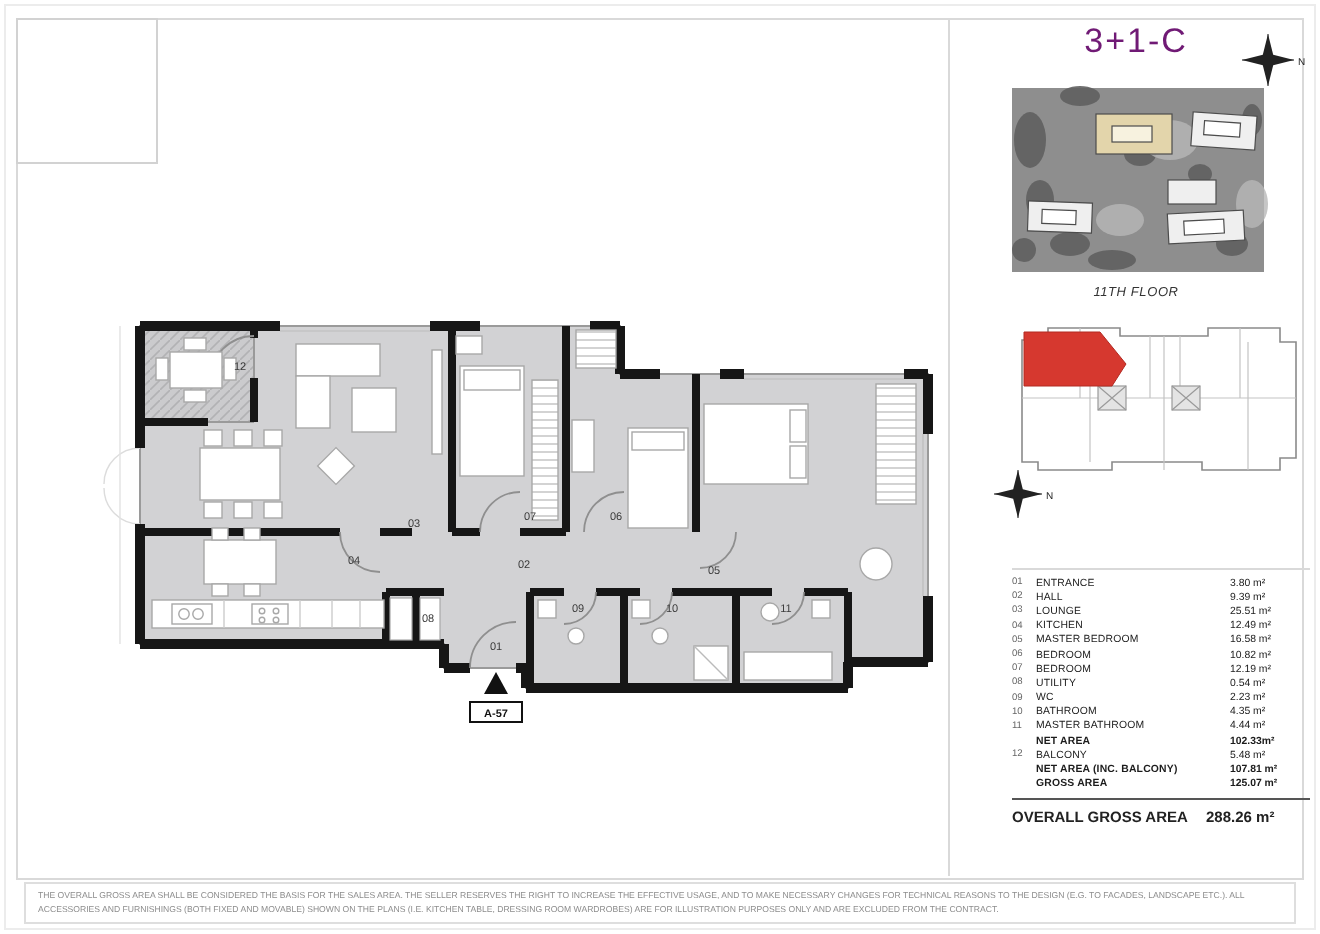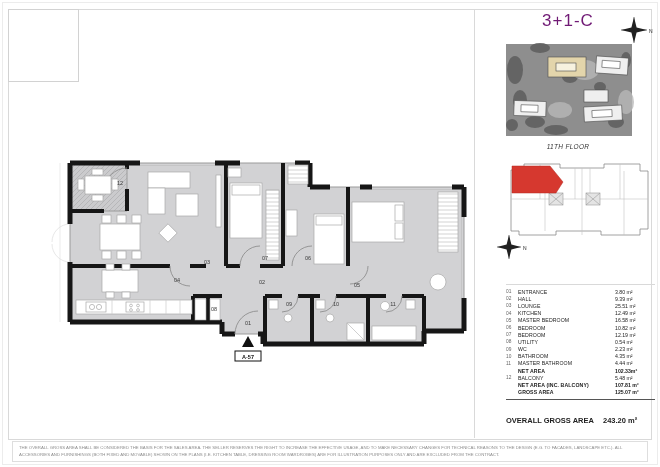--- a/index.html
+++ b/index.html
@@ -14,21 +14,21 @@
   .page-title{left:500px;top:11px;width:136px;text-align:center;font-size:17px;
               font-weight:500;letter-spacing:1px;color:#701a75;}
   .floor-caption{left:500px;top:143px;width:136px;text-align:center;font-style:italic;
                  font-size:6.5px;color:#333;letter-spacing:.3px;}
   .legend{left:506px;top:284px;width:149px;border-top:1px solid #d9d9d9;padding-top:3px;}
   .legend-row{display:flex;align-items:center;height:7.2px;}
   .legend-row .num{width:12px;font-size:4.8px;color:#666;}
   .legend-row .lab{flex:1;font-size:5.2px;color:#1c1c1c;letter-spacing:.1px;}
   .legend-row .val{width:40px;font-size:5.2px;color:#1c1c1c;}
   .legend-row.bold .lab,.legend-row.bold .val{font-weight:700;}
-  .legend-total{display:flex;border-top:1px solid #555;margin-top:3px;padding-top:16px;justify-content:space-between;}
+  .legend-total{display:flex;border-top:1px solid #555;margin-top:3px;padding-top:4px;justify-content:space-between;}
   .legend-total .lab{width:97px;font-size:7.5px;font-weight:700;line-height:1.25;}
   .legend-total .val{width:52px;font-size:7.5px;font-weight:700;}
   .disclaimer{left:19px;top:444px;width:622px;font-size:4.3px;line-height:1.65;
               color:#8d8d8d;text-transform:uppercase;}
   svg text{font-family:"Liberation Sans",sans-serif;}
 </style>
 </head>
 <body>
 
 <div class="abs frame-outer"></div>
@@ -310,16 +310,16 @@
       <span class="val">107.81 m²</span>
     </div>
     <div class="legend-row bold">
       <span class="num"></span>
       <span class="lab">GROSS AREA</span>
       <span class="val">125.07 m²</span>
     </div>
   </div>
 <div class="abs legend-total" style="left:506px;top:396px;width:149px;">
   <span class="lab">OVERALL GROSS AREA</span>
-  <span class="val">243.20 m²</span>
+  <span class="val">288.26 m²</span>
 </div>
 
 <div class="abs disclaimer">THE OVERALL GROSS AREA SHALL BE CONSIDERED THE BASIS FOR THE SALES AREA. THE SELLER RESERVES THE RIGHT TO INCREASE THE EFFECTIVE USAGE, AND TO MAKE NECESSARY CHANGES FOR TECHNICAL REASONS TO THE DESIGN (E.G. TO FACADES, LANDSCAPE ETC.). ALL ACCESSORIES AND FURNISHINGS (BOTH FIXED AND MOVABLE) SHOWN ON THE PLANS (I.E. KITCHEN TABLE, DRESSING ROOM WARDROBES) ARE FOR ILLUSTRATION PURPOSES ONLY AND ARE EXCLUDED FROM THE CONTRACT.</div>
 
 </body></html>

